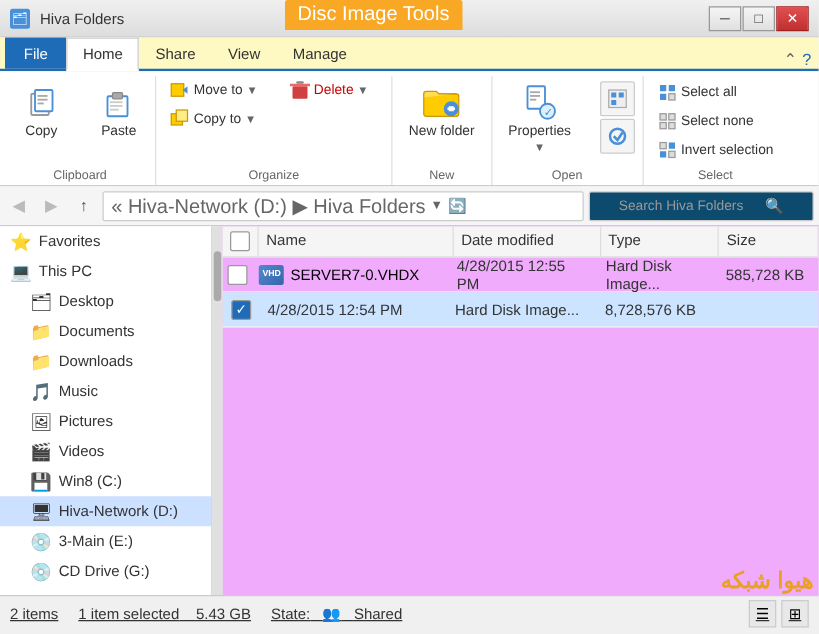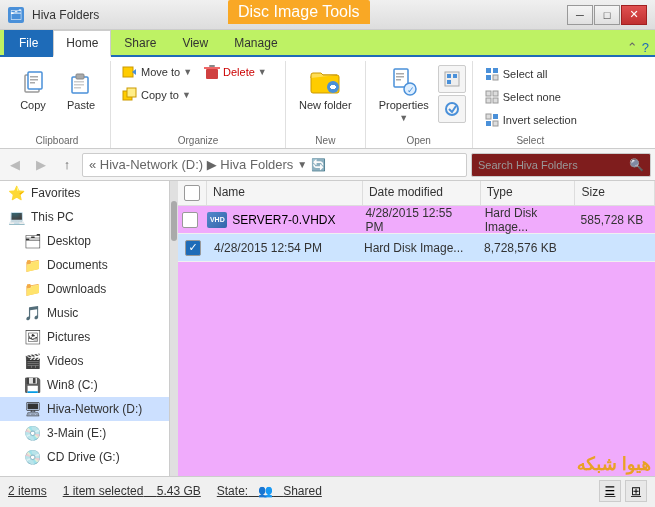--- a/index.html
+++ b/index.html
@@ -19,21 +19,21 @@
     .title-bar-icon { width: 16px; height: 16px; background: #4a90d9; border-radius: 2px; font-size: 10px; display: flex; align-items: center; justify-content: center; color: white; }
     .title-bar-title { font-size: 12px; color: #333; margin-left: 4px; }
     .title-bar-controls { display: flex; gap: 1px; }
     .title-btn { width: 26px; height: 20px; border: 1px solid #999; background: linear-gradient(to bottom, #f5f5f5, #e0e0e0); cursor: pointer; font-size: 11px; display: flex; align-items: center; justify-content: center; color: #333; }
     .title-btn.close { background: linear-gradient(to bottom, #e05050, #c03030); color: white; border-color: #a02020; }
 
     
     .ribbon-tabs {
       display: flex;
       align-items: flex-end;
-      background: #bef264;
+      background: #fef9c3;
       border-bottom: 2px solid #1e6bb8;
       padding-left: 4px;
     }
     .ribbon-tab {
       padding: 5px 12px;
       font-size: 12px;
       cursor: pointer;
       border: 1px solid transparent;
       border-bottom: none;
     }
@@ -52,21 +52,21 @@
     }
     .ribbon-group {
       display: flex;
       flex-direction: column;
       align-items: center;
       padding: 0 6px;
       border-right: 1px solid #e0e0e0;
       min-height: 80px;
     }
     .ribbon-group:last-child { border-right: none; }
-    .ribbon-group-content { display: flex; align-items: flex-start; flex: 1; gap: 2px; }
+    .ribbon-group-content { display: flex; align-items: flex-start; flex: 1; gap: 16px; }
     .ribbon-group-label { font-size: 10px; color: #666; padding: 2px 0; text-align: center; }
 
     
     .rb-btn-large {
       display: flex;
       flex-direction: column;
       align-items: center;
       justify-content: flex-start;
       padding: 3px 6px;
       cursor: pointer;
@@ -129,25 +129,25 @@
       display: flex;
       align-items: center;
       padding: 0 6px;
       font-size: 12px;
       border-radius: 2px;
     }
     .search-box {
       width: 180px;
       height: 24px;
       border: 1px solid #ccc;
-      background: #7f1d1d;
+      background: #0c4a6e;
       border-radius: 2px;
       display: flex;
       align-items: center;
-      padding: 0 6px;
+      padding: 0 23px;
       font-size: 12px;
       color: #999;
     }
 
     
     .main-area {
       display: flex;
       height: calc(507px - 30px - 32px - 90px - 32px - 28px);
     }
 
@@ -444,21 +444,21 @@
     </div>
     <div class="ribbon-group-label">Select</div>
   </div>
 </div>
 
 <div class="address-bar">
   <button class="nav-btn disabled">◀</button>
   <button class="nav-btn disabled">▶</button>
   <button class="nav-btn">↑</button>
   <div class="address-path">
-    <span style="color:#666; font-size:13px;">« Hiva-Network (D:) ▶ Hiva Folders</span>
+    <span style="color:#666; font-size:16px;">« Hiva-Network (D:) ▶ Hiva Folders</span>
     <span style="margin-left:4px; color:#666; font-size:10px;">▼</span>
     <span style="margin-left:4px;">🔄</span>
   </div>
   <div class="search-box">
     <span style="font-size:11px; color:#999;">Search Hiva Folders</span>
     <span style="margin-left:auto; color:#999;">🔍</span>
   </div>
 </div>
 
 <div class="main-area">

